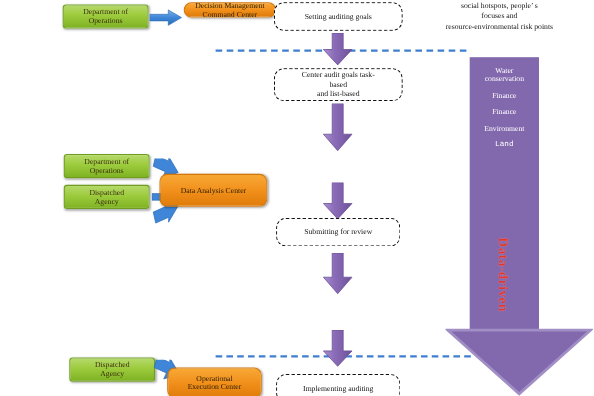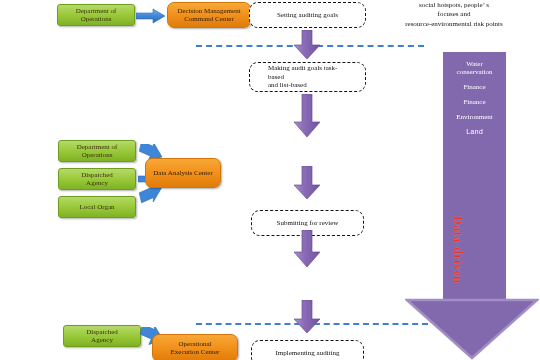--- a/index.html
+++ b/index.html
@@ -55,20 +55,21 @@
   }
 
   
   .dashbox {
     border: 1.6px dashed #111111;
     border-radius: 9px;
     background: #ffffff;
     color: #111111;
     font-size: 7px;
     line-height: 1.25;
+    text-align: center;
     display: flex;
     align-items: center;
     justify-content: center;
     padding: 1px 18px;
   }
 
   
   .vpurple { pointer-events: none; }
 
   
@@ -76,21 +77,20 @@
 
   
   .dashline {
     border-top: 2.5px dashed #3f7fd0;
     height: 0;
   }
 
   
   #purple-band {
     background: #8268ad;
-    margin-left: 16px;
   }
   #purple-band-inner {
     display: flex;
     flex-direction: column;
     align-items: center;
     width: 100%;
     padding-top: 8px;
   }
   .band-label {
     color: #ffffff;
@@ -135,44 +135,43 @@
     <defs>
       <linearGradient id="bg1" x1="0" y1="0" x2="0" y2="1">
         <stop offset="0%" stop-color="#79b2e8"></stop>
         <stop offset="50%" stop-color="#3f86d8"></stop>
         <stop offset="100%" stop-color="#2a6cb8"></stop>
       </linearGradient>
     </defs>
     <path d="M0,5 L17,5 L17,1 L29,8 L17,15 L17,11 L0,11 Z" fill="url(#bg1)" stroke="#2a6cb8" stroke-width=".6"></path>
   </svg>
 
-  <div class="abs orangebox" style="left:167px; top:2px; width:84px; height:26px; white-space:pre-line;">Decision Management
+  <div class="abs orangebox" style="left:167px; top:2px; width:84px; height:14px; white-space:pre-line;">Decision Management
 Command Center</div>
 
   <div class="abs greenbox" style="left:58px; top:140px; width:78px; height:22px; white-space:pre-line;">Department of
 Operations</div>
 
   <div class="abs greenbox" style="left:58px; top:168px; width:78px; height:22px; white-space:pre-line;">Dispatched
 Agency</div>
 
-  <div class="abs greenbox" style="left:58px; top:196px; width:78px; height:22px; white-space:pre-line;">Local Organ</div>
 
   <svg class="abs bluearrow" style="left:137px; top:144px;" width="30" height="28" viewBox="0 0 30 28">
     <path d="M1,2 L14,2 L12,-2 L26,8 L15,18 L15,12 L3,12 Z" transform="rotate(24 14 8)" fill="#3f86d8" stroke="#2a6cb8" stroke-width=".6"></path>
   </svg>
 
   <svg class="abs bluearrow" style="left:138px; top:171px;" width="30" height="16" viewBox="0 0 30 16">
     <path d="M0,5 L17,5 L17,1 L29,8 L17,15 L17,11 L0,11 Z" fill="#3f86d8" stroke="#2a6cb8" stroke-width=".6"></path>
   </svg>
 
   <svg class="abs bluearrow" style="left:137px; top:182px;" width="30" height="28" viewBox="0 0 30 28">
     <path d="M1,16 L14,16 L12,20 L26,10 L15,0 L15,6 L3,6 Z" transform="rotate(-24 14 10)" fill="#3f86d8" stroke="#2a6cb8" stroke-width=".6"></path>
   </svg>
 
-  <div class="abs orangebox" style="left:145px; top:158px; width:76px; height:30px;">Data Analysis Center</div>
+  <div class="abs orangebox" style="left:145px; top:158px; width:98px; height:30px;">Data Analysis Center</div>
 
   <div class="abs greenbox" style="left:63px; top:325px; width:78px; height:22px; white-space:pre-line;">Dispatched
 Agency</div>
 
   <svg class="abs bluearrow" style="left:138px; top:327px;" width="30" height="26" viewBox="0 0 30 26">
     <path d="M1,2 L14,2 L12,-2 L26,8 L15,18 L15,12 L3,12 Z" transform="rotate(24 14 8)" fill="#3f86d8" stroke="#2a6cb8" stroke-width=".6"></path>
   </svg>
 
   <div class="abs orangebox" style="left:152px; top:334px; width:86px; height:28px; white-space:pre-line;">Operational
 Execution Center</div>
@@ -183,33 +182,33 @@
     <defs>
       <linearGradient id="pg" x1="0" y1="0" x2="1" y2="0">
         <stop offset="0%" stop-color="#a98fd0"></stop>
         <stop offset="38%" stop-color="#8b6cb8"></stop>
         <stop offset="100%" stop-color="#6f519b"></stop>
       </linearGradient>
     </defs>
     <path d="M11,0 L21,0 L21,15 L29,15 L16,29 L3,15 L11,15 Z" fill="url(#pg)" stroke="#6b4f96" stroke-width=".7"></path>
   </svg>
 
-  <div class="abs dashbox" style="left:249px; top:62px; width:117px; height:30px; white-space:pre-line;">Making audit goals task-based
+  <div class="abs dashbox" style="left:249px; top:62px; width:117px; height:30px; white-space:pre-line;">Center audit goals task-based
 and list-based</div>
 
   <svg class="abs vpurple" style="left:291px; top:94px;" width="32" height="44" viewBox="0 0 32 44">
     <path d="M11,0 L21,0 L21,28 L29,28 L16,43 L3,28 L11,28 Z" fill="url(#pg)" stroke="#6b4f96" stroke-width=".7"></path>
   </svg>
 
 
   <svg class="abs vpurple" style="left:291px; top:166px;" width="32" height="34" viewBox="0 0 32 34">
     <path d="M11,0 L21,0 L21,19 L29,19 L16,33 L3,19 L11,19 Z" fill="url(#pg)" stroke="#6b4f96" stroke-width=".7"></path>
   </svg>
 
-  <div class="abs dashbox" style="left:251px; top:210px; width:113px; height:26px;">Submitting for review</div>
+  <div class="abs dashbox" style="left:251px; top:198px; width:113px; height:26px;">Submitting for review</div>
 
   <svg class="abs vpurple" style="left:291px; top:230px;" width="32" height="38" viewBox="0 0 32 38">
     <path d="M11,0 L21,0 L21,22 L29,22 L16,37 L3,22 L11,22 Z" fill="url(#pg)" stroke="#6b4f96" stroke-width=".7"></path>
   </svg>
 
 
   <svg class="abs vpurple" style="left:291px; top:300px;" width="32" height="34" viewBox="0 0 32 34">
     <path d="M11,0 L21,0 L21,19 L29,19 L16,33 L3,19 L11,19 Z" fill="url(#pg)" stroke="#6b4f96" stroke-width=".7"></path>
   </svg>
 

